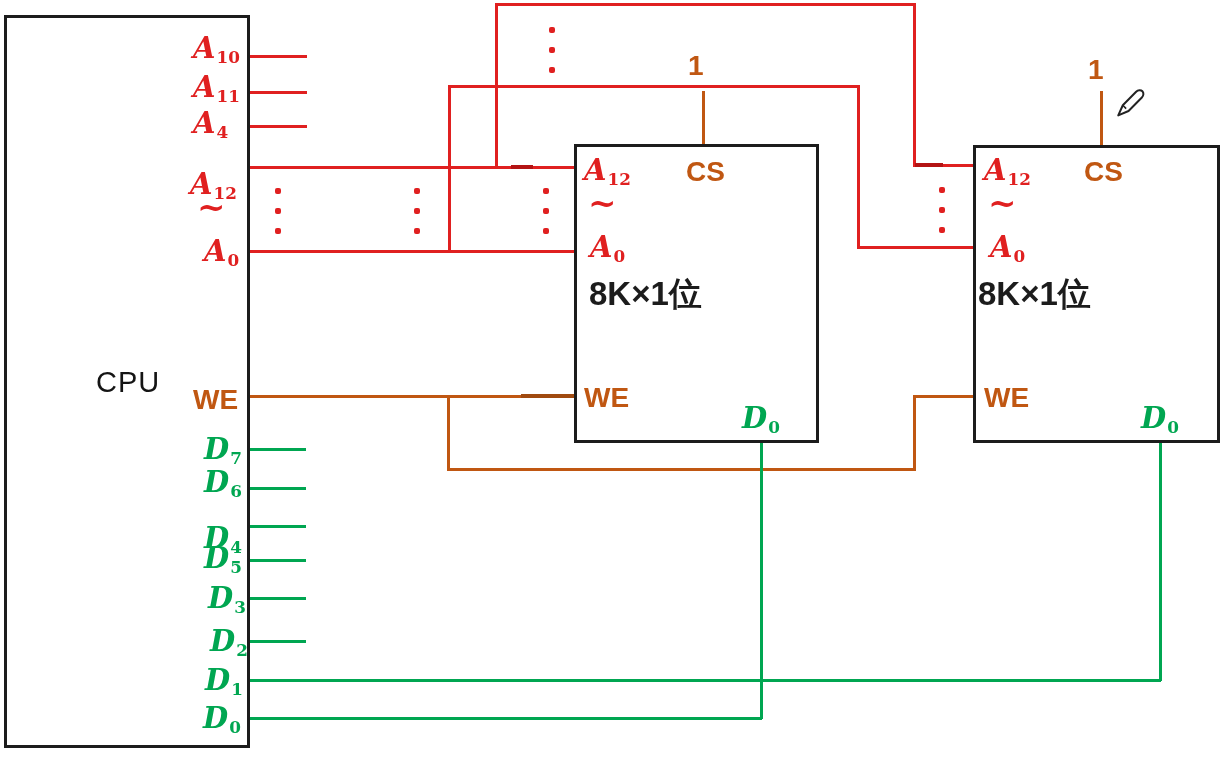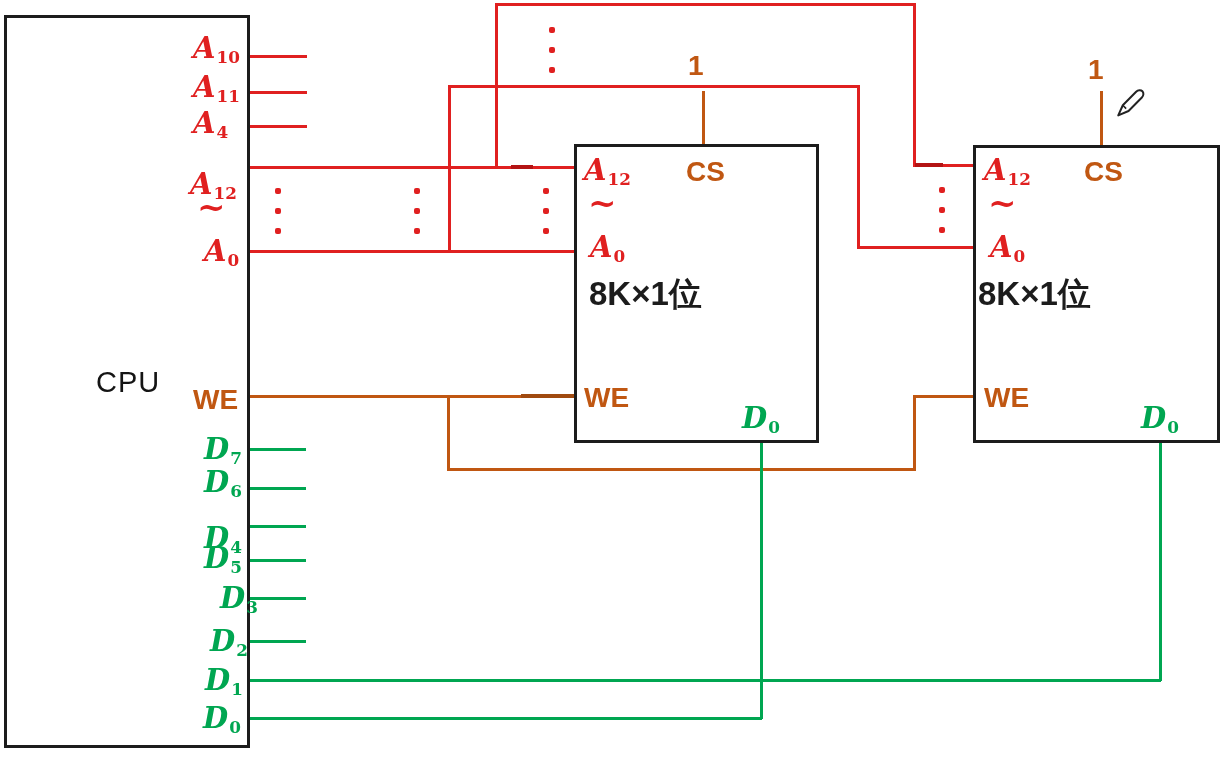--- a/index.html
+++ b/index.html
@@ -106,21 +106,21 @@
   <div class="pin red-t" style="left:190px;top:167px;"><span>A</span><sub>12</sub></div>
   <div class="tilde" style="left:197px;top:192px;">~</div>
   <div class="pin red-t" style="left:204px;top:234px;"><span>A</span><sub>0</sub></div>
 
   <div class="ctrl" style="left:193px;top:383px;">WE</div>
 
   <div class="pin green-t" style="left:204px;top:432px;"><span>D</span><sub>7</sub></div>
   <div class="pin green-t" style="left:204px;top:465px;"><span>D</span><sub>6</sub></div>
   <div class="pin green-t" style="left:204px;top:509px;margin-top:32px;"><span>D</span><sub>5</sub></div>
   <div class="pin green-t" style="left:204px;top:521px;"><span>D</span><sub>4</sub></div>
-  <div class="pin green-t" style="left:220px;top:581px;text-align:center;"><span>D</span><sub>3</sub></div>
+  <div class="pin green-t" style="left:208px;top:581px;text-align:center;"><span>D</span><sub>3</sub></div>
   <div class="pin green-t" style="left:210px;top:624px;"><span>D</span><sub>2</sub></div>
   <div class="pin green-t" style="left:205px;top:663px;"><span>D</span><sub>1</sub></div>
   <div class="pin green-t" style="left:203px;top:701px;"><span>D</span><sub>0</sub></div>
 
   <div class="box" style="left:574px;top:144px;width:245px;height:299px;"></div>
   <div class="ctrl" style="left:688px;top:49px;">1</div>
   <div class="pin red-t" style="left:584px;top:153px;"><span>A</span><sub>12</sub></div>
   <div class="tilde" style="left:588px;top:188px;">~</div>
   <div class="pin red-t" style="left:590px;top:230px;"><span>A</span><sub>0</sub></div>
   <div class="ctrl" style="left:686px;top:155px;">CS</div>

